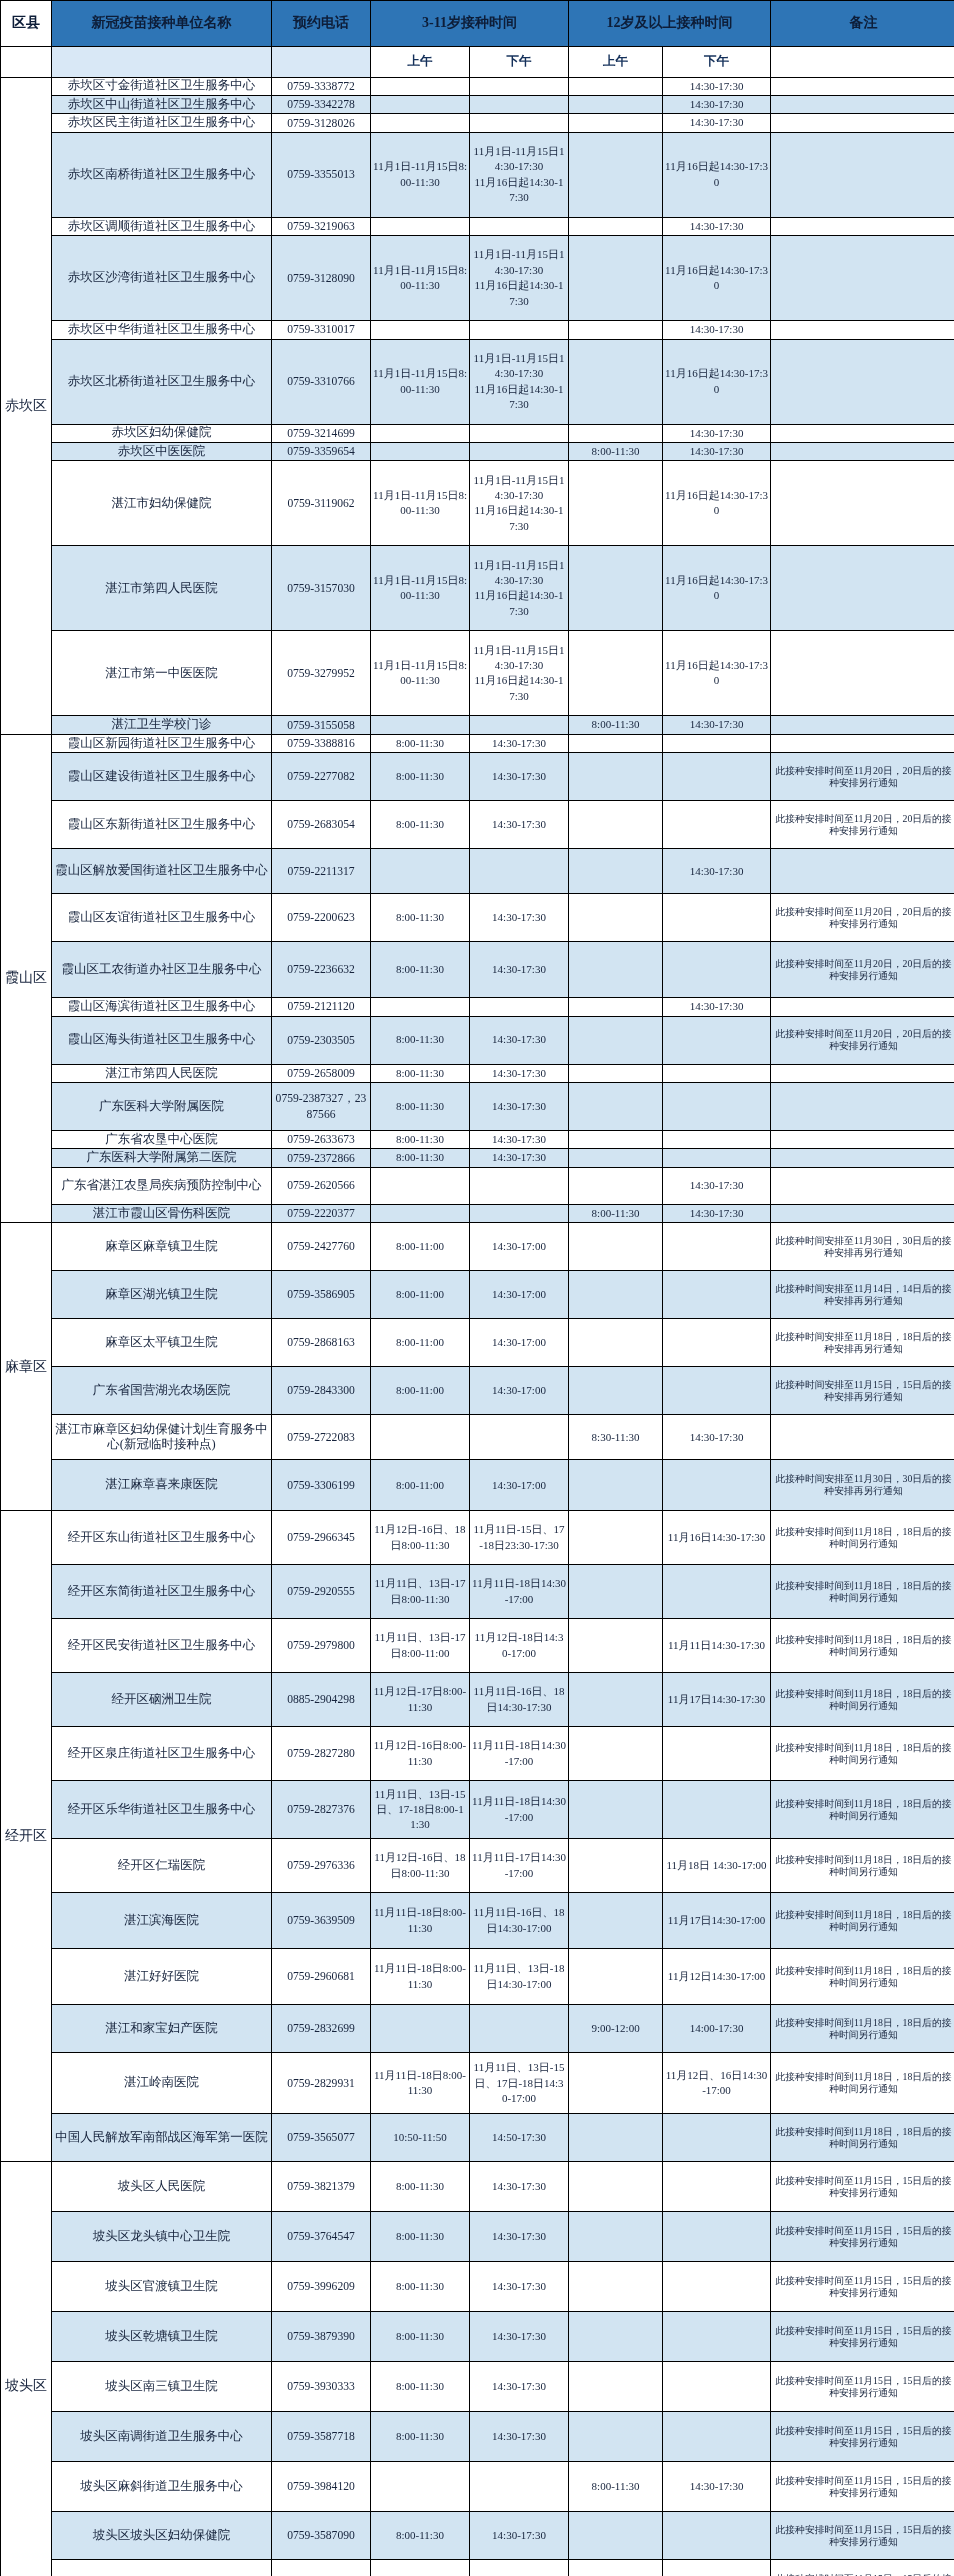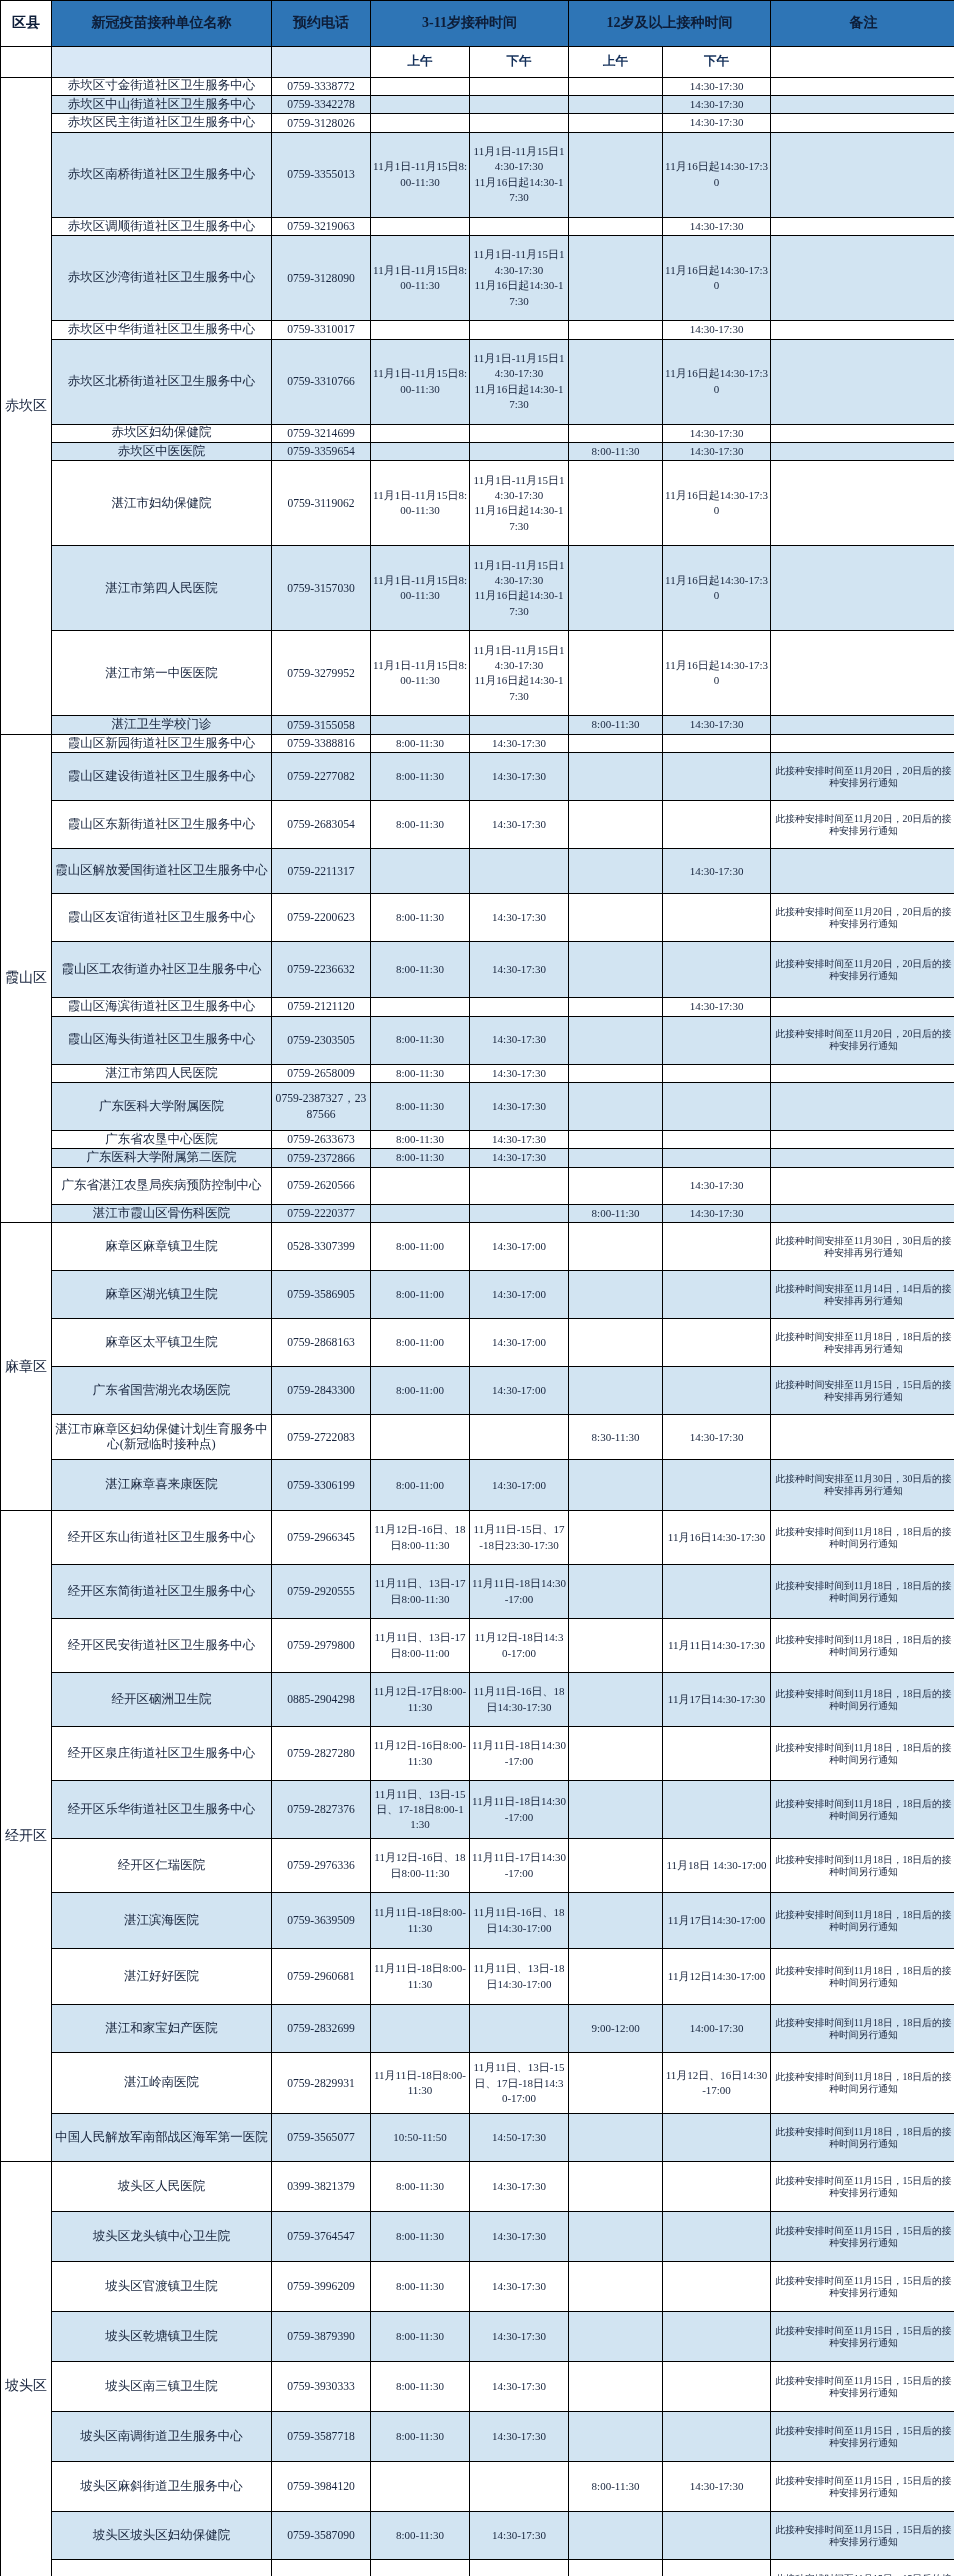--- a/index.html
+++ b/index.html
@@ -343,21 +343,21 @@
     <td class="c-phone">0759-2220377</td>
     <td class="t"></td>
     <td class="t"></td>
     <td class="t">8:00-11:30</td>
     <td class="t">14:30-17:30</td>
     <td class="c-remark"></td>
   </tr>
         <tr class="sec" style="height: 48px;">
     <td class="dcell" rowspan="6">麻章区</td>
     <td class="c-name">麻章区麻章镇卫生院</td>
-    <td class="c-phone">0528-3307399</td>
+    <td class="c-phone">0759-2427760</td>
     <td class="t">8:00-11:00</td>
     <td class="t">14:30-17:00</td>
     <td class="t"></td>
     <td class="t"></td>
     <td class="c-remark">此接种时间安排至11月30日，30日后的接种安排再另行通知</td>
   </tr>
         <tr class="shade" style="height: 48px;">
 
     <td class="c-name">麻章区湖光镇卫生院</td>
     <td class="c-phone">0759-3586905</td>
@@ -523,21 +523,21 @@
     <td class="c-phone">0759-3565077</td>
     <td class="t">10:50-11:50</td>
     <td class="t">14:50-17:30</td>
     <td class="t"></td>
     <td class="t"></td>
     <td class="c-remark">此接种安排时间到11月18日，18日后的接种时间另行通知</td>
   </tr>
         <tr class="sec" style="height: 50px;">
     <td class="dcell" rowspan="9">坡头区</td>
     <td class="c-name">坡头区人民医院</td>
-    <td class="c-phone">0399-3821379</td>
+    <td class="c-phone">0759-3821379</td>
     <td class="t">8:00-11:30</td>
     <td class="t">14:30-17:30</td>
     <td class="t"></td>
     <td class="t"></td>
     <td class="c-remark">此接种安排时间至11月15日，15日后的接种安排另行通知</td>
   </tr>
         <tr class="shade" style="height: 50px;">
 
     <td class="c-name">坡头区龙头镇中心卫生院</td>
     <td class="c-phone">0759-3764547</td>

